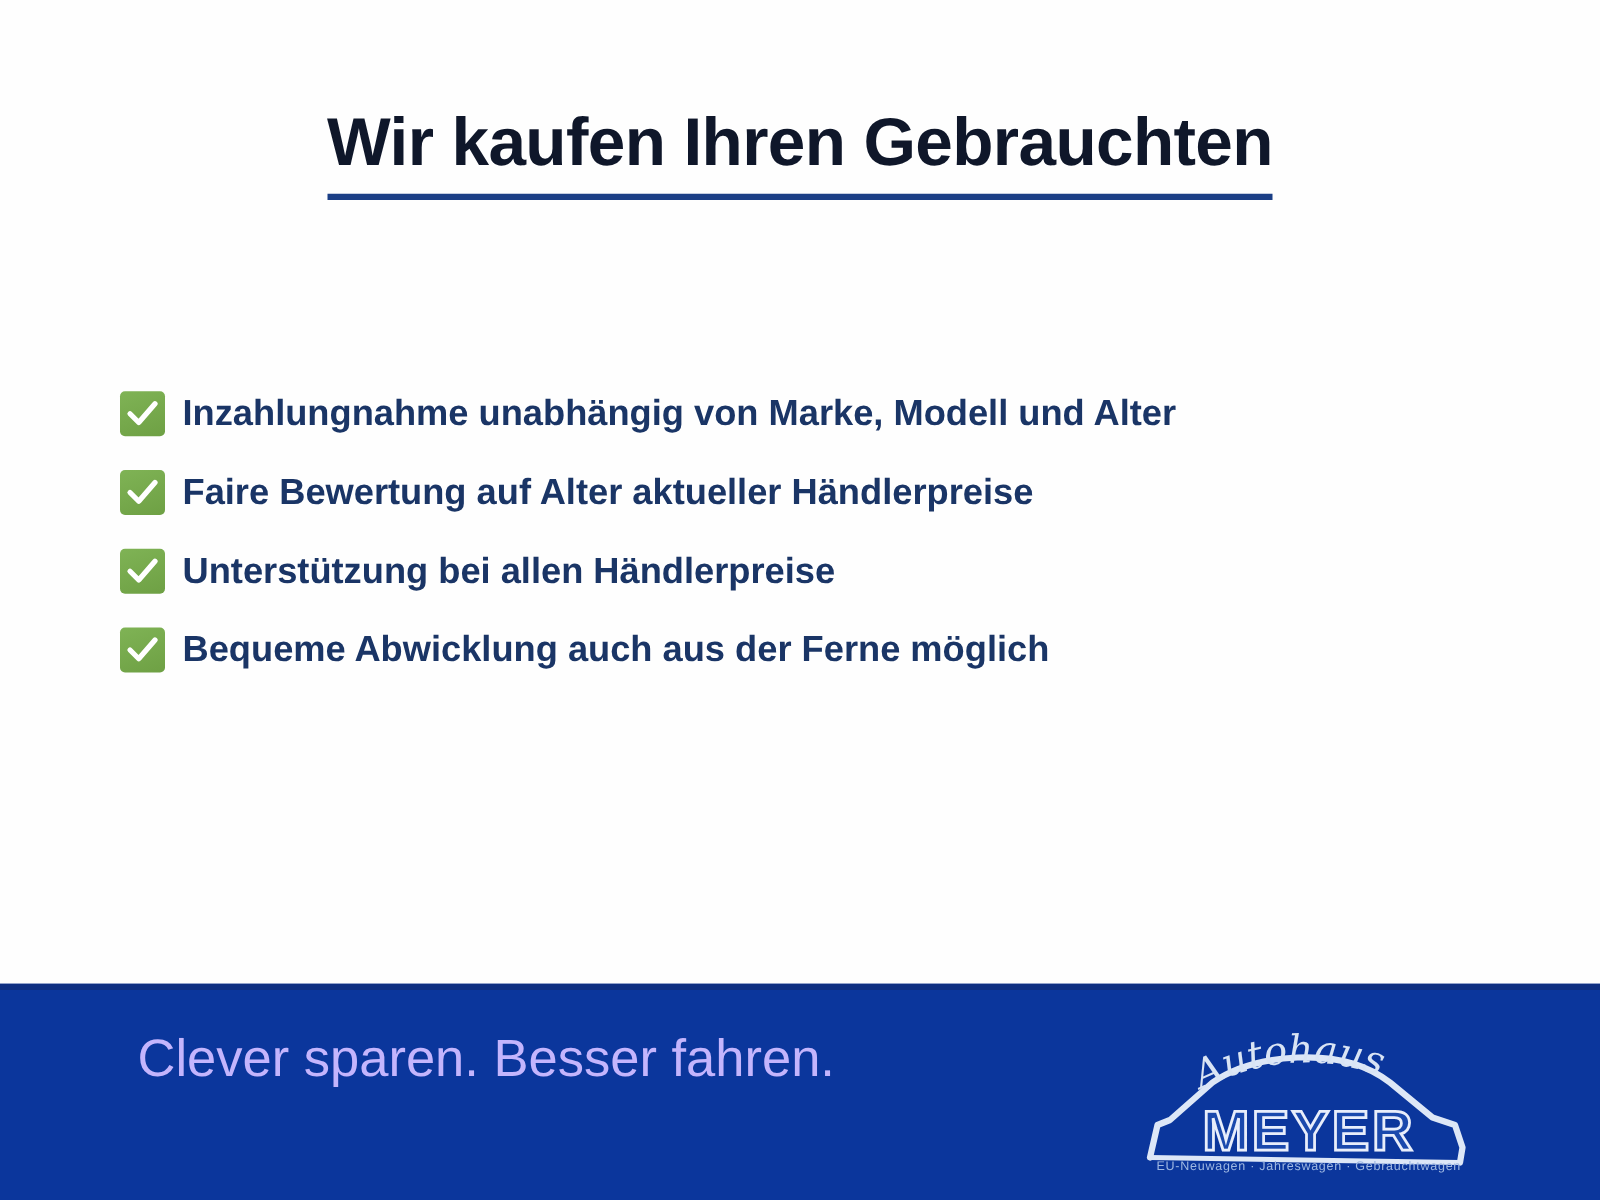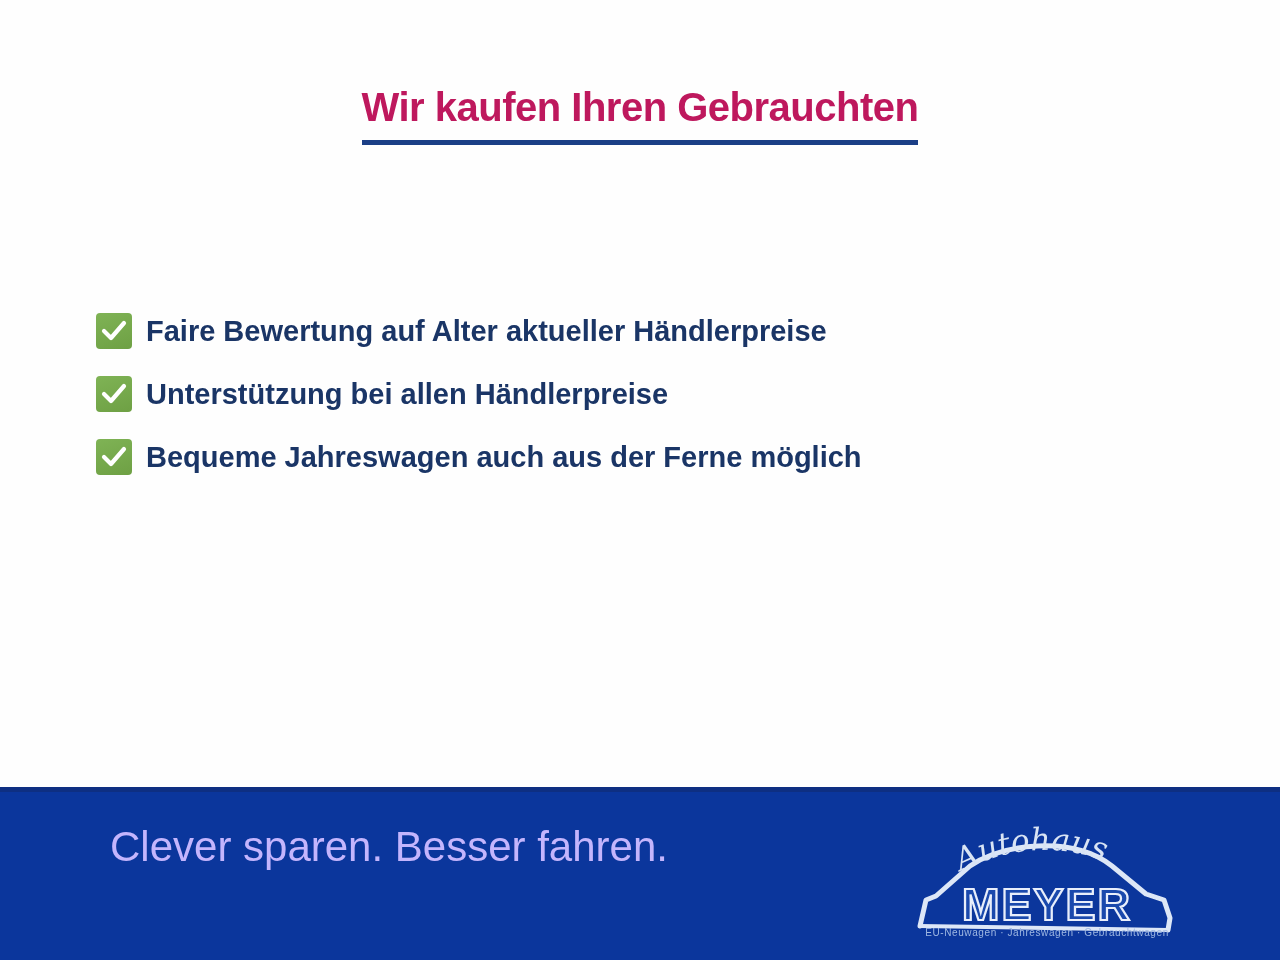--- a/index.html
+++ b/index.html
@@ -24,23 +24,23 @@
   
   .headline-wrap {
     position: absolute;
     left: 0;
     top: 86px;
     width: 1280px;
     text-align: center;
   }
   .headline {
     display: inline-block;
-    font-size: 40px;
-    font-weight: bold;
-    color: #be185d;
+    font-size: 54px;
+    font-weight: bold;
+    color: #0f172a;
     letter-spacing: -0.5px;
     line-height: 1.05;
     padding-bottom: 12px;
     border-bottom: 5px solid #1b3f86;
     white-space: nowrap;
   }
 
   
   .subhead {
     position: absolute;
@@ -153,20 +153,28 @@
 
 <div class="poster">
 
   <div class="headline-wrap">
     <span class="headline">Wir kaufen Ihren Gebrauchten</span>
   </div>
 
 
   <div class="benefits">
 
+    <div class="benefit-row">
+      <span class="check-box">
+        <svg viewBox="0 0 30 30" aria-hidden="true">
+          <path d="M5 15 L12 22 L25 7" fill="none" stroke="#ffffff" stroke-width="4.2" stroke-linecap="round" stroke-linejoin="round"></path>
+        </svg>
+      </span>
+      <span class="benefit-text">Inzahlungnahme unabhängig von Marke, Modell und Alter</span>
+    </div>
 
     <div class="benefit-row">
       <span class="check-box">
         <svg viewBox="0 0 30 30" aria-hidden="true">
           <path d="M5 15 L12 22 L25 7" fill="none" stroke="#ffffff" stroke-width="4.2" stroke-linecap="round" stroke-linejoin="round"></path>
         </svg>
       </span>
       <span class="benefit-text">Faire Bewertung auf Alter aktueller Händlerpreise</span>
     </div>
 
@@ -179,21 +187,21 @@
       </span>
       <span class="benefit-text">Unterstützung bei allen Händlerpreise</span>
     </div>
 
     <div class="benefit-row">
       <span class="check-box">
         <svg viewBox="0 0 30 30" aria-hidden="true">
           <path d="M5 15 L12 22 L25 7" fill="none" stroke="#ffffff" stroke-width="4.2" stroke-linecap="round" stroke-linejoin="round"></path>
         </svg>
       </span>
-      <span class="benefit-text">Bequeme Jahreswagen auch aus der Ferne möglich</span>
+      <span class="benefit-text">Bequeme Abwicklung auch aus der Ferne möglich</span>
     </div>
 
   </div>
 
   <div class="footer-band">
 
     <div class="slogan">Clever sparen. Besser fahren.</div>
 
     <div class="logo">
       <svg viewBox="0 0 270 128" aria-hidden="true">

